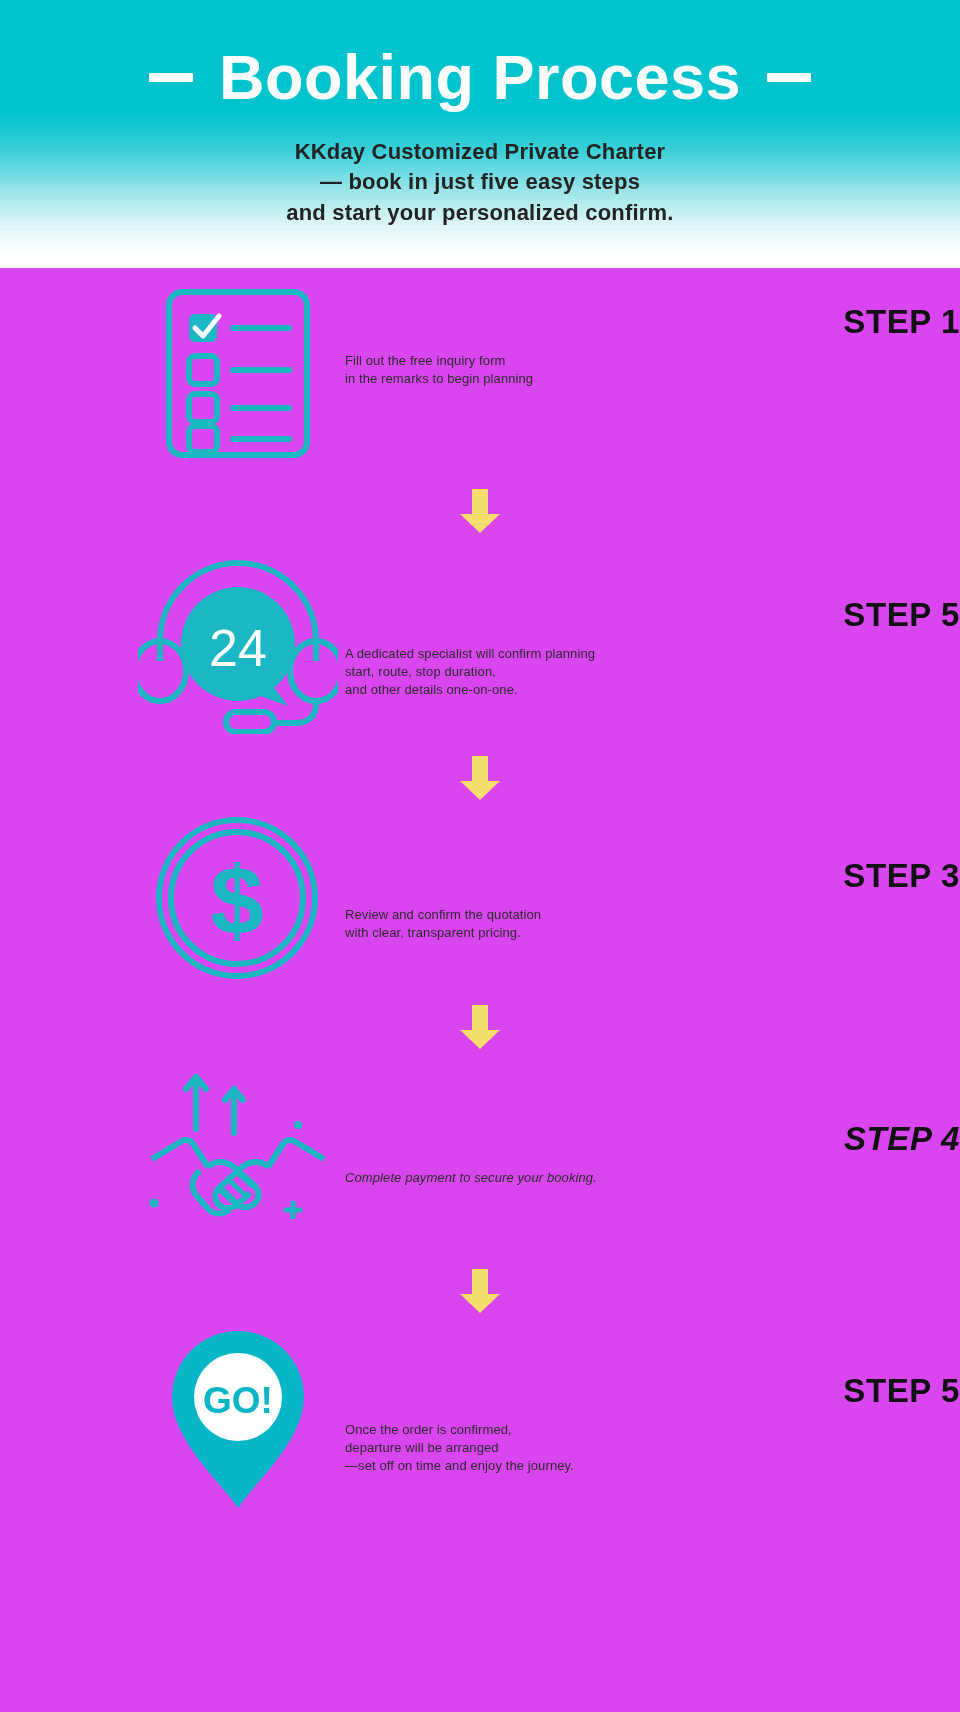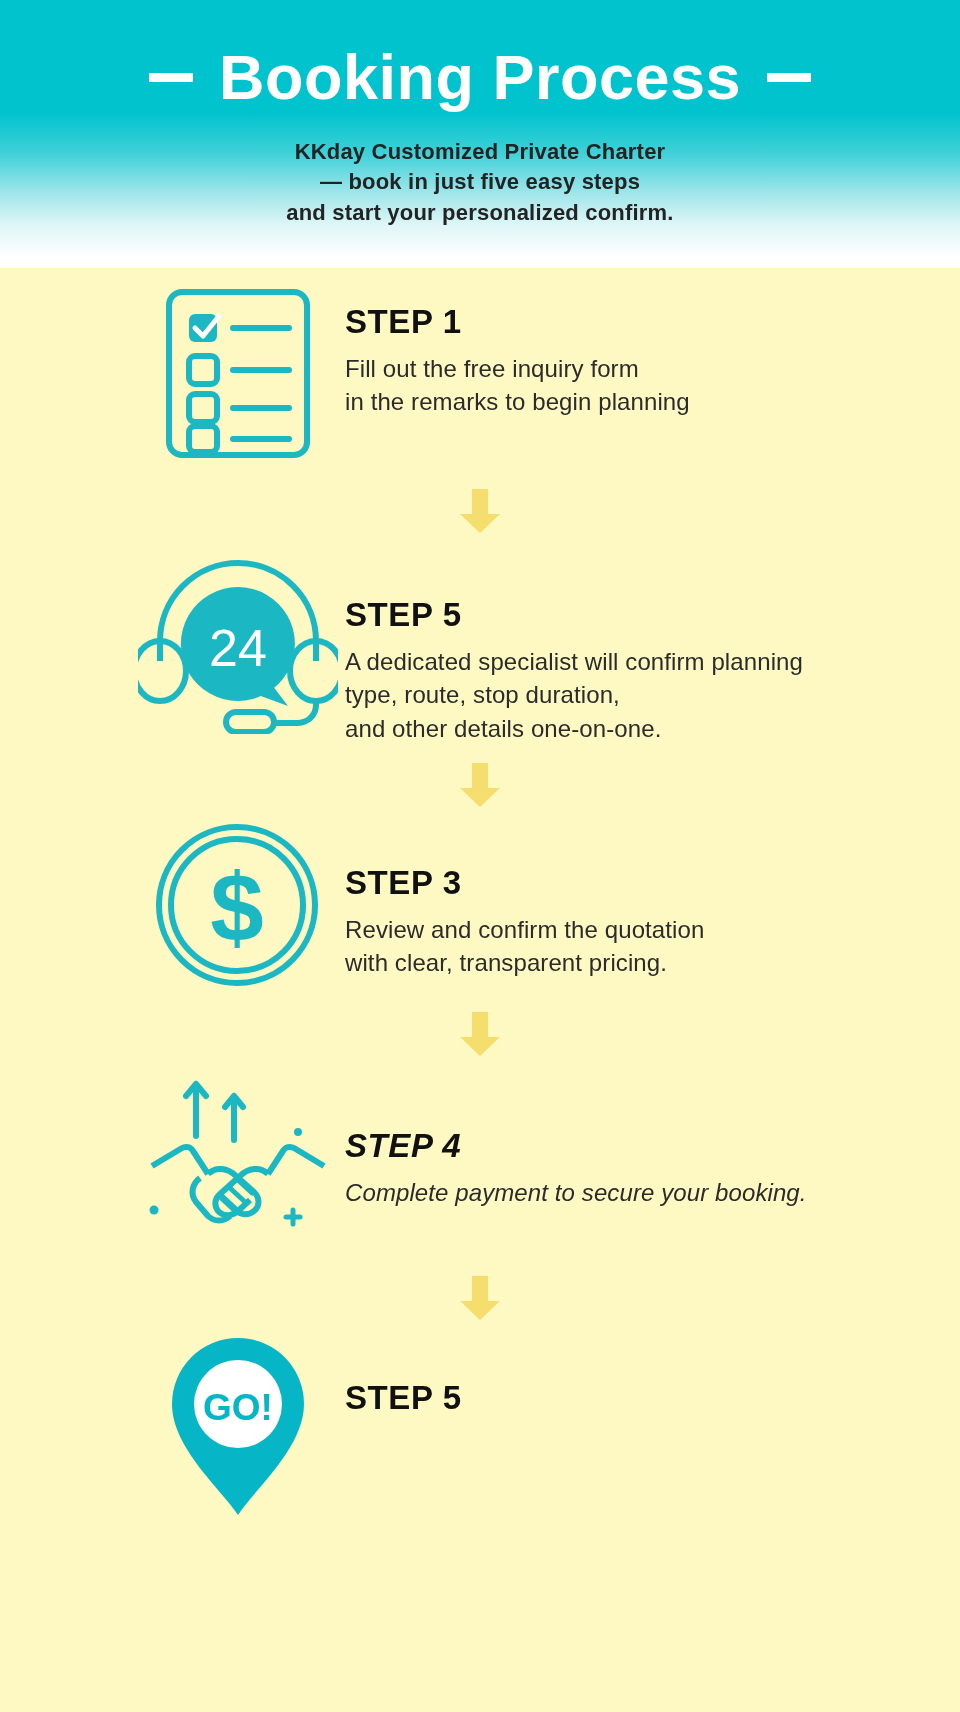--- a/index.html
+++ b/index.html
@@ -3,21 +3,21 @@
 <meta charset="utf-8">
 <style>
   * { margin:0; padding:0; box-sizing:border-box; }
   html,body { width:960px; height:1712px; }
   body {
     font-family:"Liberation Sans", sans-serif;
     background:#ffffff;
     color:#1a1a1a;
     overflow:hidden;
   }
-  .page { position:relative; width:960px; height:1712px; background:#fef9c3; }
+  .page { position:relative; width:960px; height:1712px; background:#d946ef; }
 
   
   .header {
     position:relative;
     width:960px;
     height:268px;
     background:linear-gradient(180deg,
         #00c3ce 0%,
         #00c3ce 42%,
         #3ed0d8 57%,
@@ -71,24 +71,25 @@
     justify-content:center;
     align-items:flex-end;
   }
   .text-cell { flex:1; padding-top:8px; }
   .step-title {
     font-size:33px;
     font-weight:bold;
     letter-spacing:0.6px;
     color:#111111;
     line-height:1.1;
+    text-align:right;
   }
   .step-body {
     margin-top:12px;
-    font-size:24px;
+    font-size:13px;
     line-height:1.38;
     color:#2b2b2b;
     letter-spacing:0.1px;
   }
   .step-body div { white-space:nowrap; }
 
   
   .arrow-row { display:flex; justify-content:center; }
   .arrow {
     width:44px;
@@ -174,21 +175,21 @@
             <path d="M100 38 a57 57 0 1 1 -0.2 0 Z" fill="#1bb8c4"></path>
             <path d="M128 128 L150 157 L120 146 Z" fill="#1bb8c4"></path>
             <text x="100" y="117" font-family="Liberation Sans, sans-serif" font-size="52" fill="#ffffff" text-anchor="middle">24</text>
           </svg>
         </span>
       </div>
       <div class="text-cell">
         <div class="step-title">STEP 5</div>
         <div class="step-body">
           <div>A dedicated specialist will confirm planning</div>
-          <div>type, route, stop duration,</div>
+          <div>start, route, stop duration,</div>
           <div>and other details one-on-one.</div>
         </div>
       </div>
     </div>
 
     <div class="arrow-row a2">
       <span class="arrow">
         <svg width="44" height="48" viewBox="0 0 44 48">
           <path d="M14 2 H30 V27 H42 L22 46 L2 27 H14 Z" fill="#f5de6e"></path>
         </svg>
@@ -268,17 +269,22 @@
         <span>
           <svg width="160" height="185" viewBox="0 0 160 185">
             <path d="M80 4 a66 66 0 0 0 -66 66 c0 44 50 86 66 111 c16 -25 66 -67 66 -111 a66 66 0 0 0 -66 -66 Z" fill="#07b6c6"></path>
             <circle cx="80" cy="70" r="44" fill="#ffffff"></circle>
             <text x="80" y="86" font-family="Liberation Sans, sans-serif" font-size="37" font-weight="bold" fill="#07b6c6" text-anchor="middle">GO!</text>
           </svg>
         </span>
       </div>
       <div class="text-cell">
         <div class="step-title">STEP 5</div>
+        <div class="step-body">
+          <div>Once the order is confirmed,</div>
+          <div>departure will be arranged</div>
+          <div>—set off on time and enjoy the journey.</div>
+        </div>
       </div>
     </div>
 
   </div>
 </div>
 
 </body></html>

